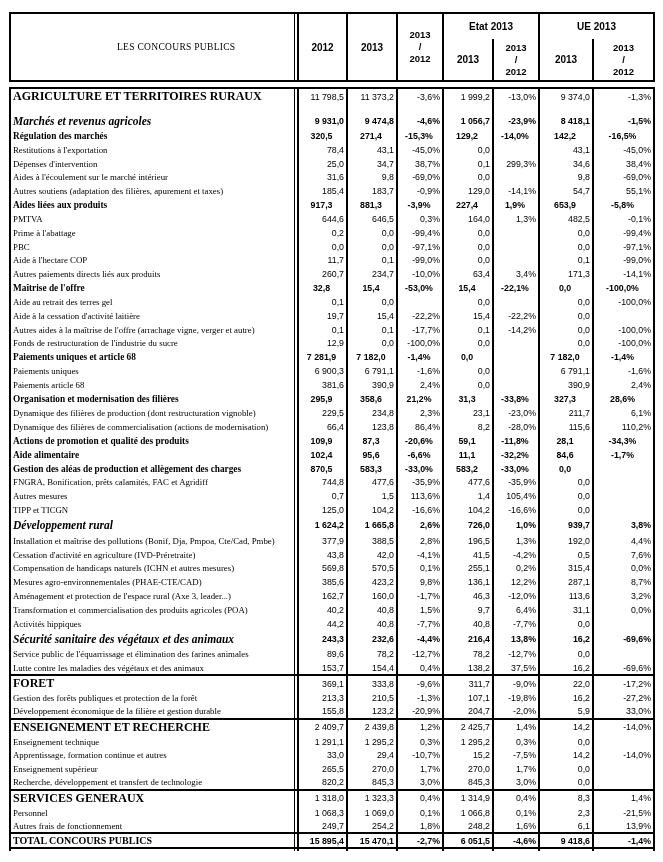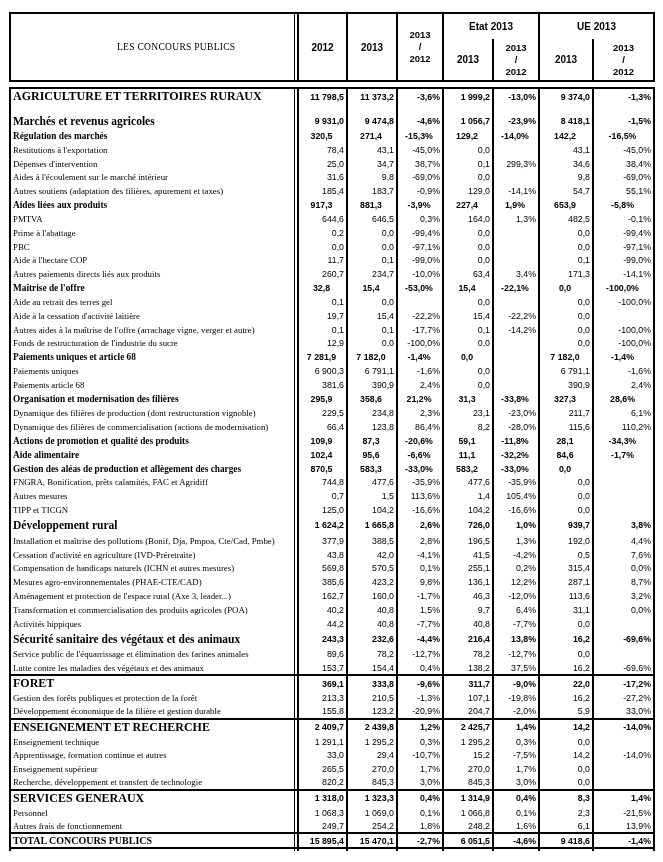--- a/index.html
+++ b/index.html
@@ -32,24 +32,24 @@
   tr.r-sub{height:14px;margin-top:20px;}
   tr.r-section{height:14.5px;}
   tr.r-group{height:17px;}
   tr.r-total{height:15px;}
   tr.r-spacer{height:8px;}
   tr.r-stub{height:3px;}
 
   tr.r-sub .lbl{font-weight:bold;font-size:9.3px;}
   tr.r-sub .num{font-weight:bold;text-align:center;}
   tr.r-section .lbl{font-weight:bold;font-size:12px;margin-left:34px;}
-  tr.r-section .num{font-weight:bold;}
+  tr.r-section .num{font-weight:normal;}
   tr.r-total .lbl{font-weight:bold;font-size:10px;}
   tr.r-total .num{font-weight:bold;border-radius:6px;}
-  tr.r-group .lbl{font-weight:bold;font-size:11.5px;margin-top:37px;}
+  tr.r-group .lbl{font-weight:bold;font-style:italic;font-size:11.5px;margin-top:37px;}
   tr.r-group .num{font-weight:bold;}
 
   tr.thick-top td{border-top:2px solid #000;}
   tr.r-total td{border-top:2px solid #000;border-bottom:2px solid #000;}
 </style>
 </head>
 <body>
 
 <div class="page">
 

